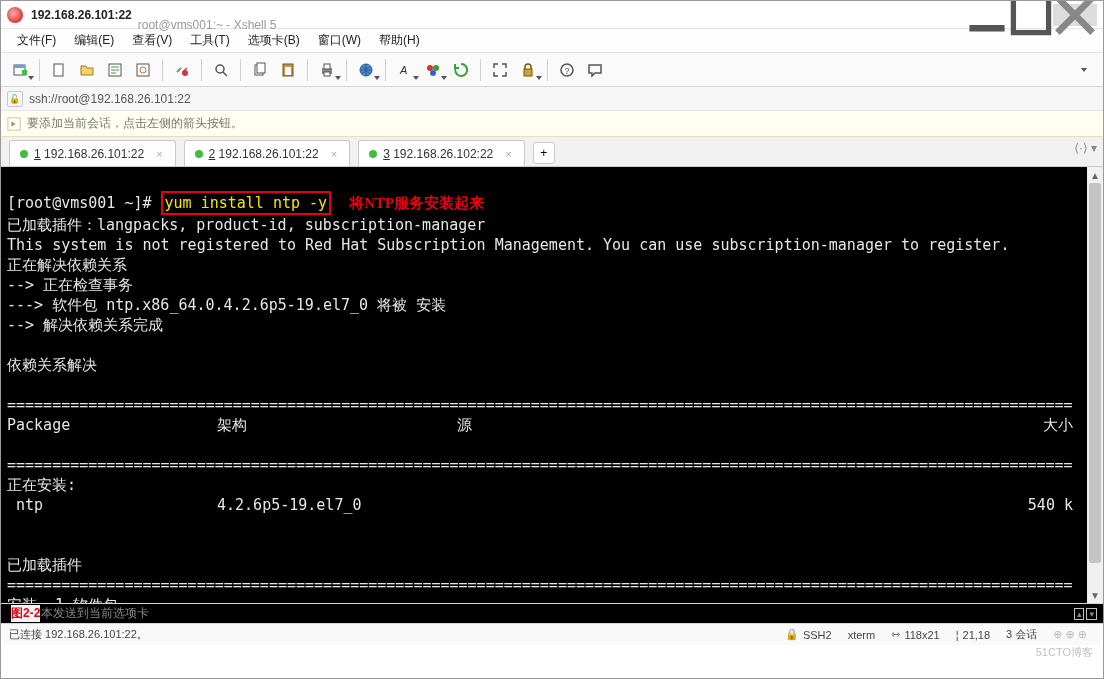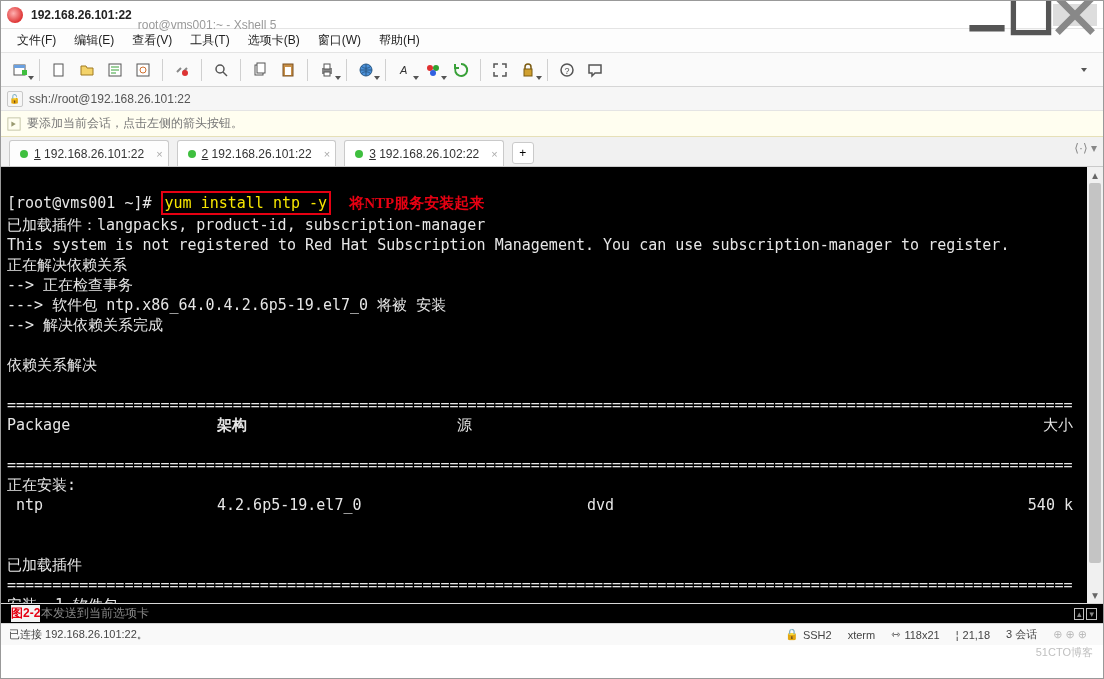--- a/index.html
+++ b/index.html
@@ -16,40 +16,40 @@
   .toolbar { height: 34px; background: #fafafa; border-bottom: 1px solid #d6d6d6; display: flex; align-items: center; padding: 0 6px; gap: 2px; }
   .tbtn { width: 26px; height: 26px; display: flex; align-items: center; justify-content: center; border: 1px solid transparent; border-radius: 3px; color: #555; position: relative; }
   .tbtn svg { width: 16px; height: 16px; }
   .tbtn .dd { position: absolute; right: -2px; bottom: 2px; width: 0; height: 0; border-left: 3px solid transparent; border-right: 3px solid transparent; border-top: 4px solid #555; }
   .tsep { width: 1px; height: 22px; background: #d0d0d0; margin: 0 4px; }
   .addrbar { height: 24px; background: #f6f6f6; border-bottom: 1px solid #e4e4e4; display: flex; align-items: center; padding: 0 6px; color: #555; }
   .addrbar .abtn { width: 16px; height: 16px; border: 1px solid #c8c8c8; border-radius: 2px; margin-right: 6px; display: flex; align-items: center; justify-content: center; font-size: 9px; }
   .hintbar { height: 26px; background: #fffef0; border-bottom: 1px solid #e6e0b8; display: flex; align-items: center; padding: 0 6px; color: #777; }
   .hintbar .arrow-icon { width: 14px; height: 14px; margin-right: 6px; }
   .tabbar { height: 30px; background: #f1f1f1; border-bottom: 1px solid #cacaca; display: flex; align-items: flex-end; padding: 0 0 0 8px; position: relative; }
-  .tab { height: 26px; padding: 0 5px 0 10px; border: 1px solid #cacaca; border-bottom: none; background: #fff; display: flex; align-items: center; gap: 6px; margin-right: 8px; border-radius: 3px 3px 0 0; position: relative; }
+  .tab { height: 26px; padding: 0 12px 0 10px; border: 1px solid #cacaca; border-bottom: none; background: #fff; display: flex; align-items: center; gap: 6px; margin-right: 8px; border-radius: 3px 3px 0 0; position: relative; }
   .tab.active { background: #fdfdfd; }
   .tab .dot { width: 8px; height: 8px; border-radius: 50%; }
   .tab .dot.green { background: #3fbf3f; }
   .tab .label { color: #333; }
   .tab .label .u { text-decoration: underline; }
   .tab .xclose { color: #aaa; margin-left: 6px; font-size: 11px; }
   .addtab { width: 22px; height: 22px; border: 1px solid #cacaca; background: #fff; display: flex; align-items: center; justify-content: center; border-radius: 3px; margin-bottom: 2px; }
   .tabbar .updn { position: absolute; right: 6px; top: 4px; color: #888; display: flex; gap: 4px; }
   .terminal { background: #000; color: #e6e6e6; font-family: "NSimSun", "SimSun", "Consolas", monospace; font-size: 15px; line-height: 20px; padding: 4px 6px; white-space: pre; overflow: hidden; position: relative; height: 436px; }
   .terminal .scrollbar { position: absolute; right: 0; top: 0; width: 16px; height: 100%; background: #f0f0f0; }
   .terminal .scrollbar .thumb { position: absolute; left: 2px; width: 12px; background: #c4c4c4; border-radius: 2px; }
   .terminal .scrollbar .abtn { position: absolute; left: 0; width: 16px; height: 16px; display: flex; align-items: center; justify-content: center; color: #666; }
   .redbox { border: 2px solid #e60012; padding: 0 2px; display: inline-block; text-align: center; }
   .cmd-y { color: #f7e600; }
   .annot { color: #e60012; font-weight: bold; font-family: "Microsoft YaHei"; }
   .divline { }
   .cols { display: flex; }
   .c-pk { width: 210px; }
-  .c-ar { width: 240px; font-weight: bold; }
+  .c-ar { width: 240px; }
   .c-vr { width: 370px; }
   .c-rp { width: 180px; }
   .c-sz { flex: 1; text-align: right; padding-right: 24px; }
   .footer-hint { height: 20px; background: #000000; color: #888; display: flex; align-items: center; padding: 0 6px; border-top: 1px solid #d6d6d6; position: relative; }
   .footer-hint .fig { color: #e60012; font-weight: bold; position: absolute; left: 10px; background: #f3f3f3; }
   .footer-hint .fh2 { position: absolute; right: 6px; display: flex; align-items: center; gap: 2px; }
   .statusbar { height: 22px; background: #f9f9f9; border-top: 1px solid #d6d6d6; display: flex; align-items: center; padding: 0 8px; color: #444; font-size: 11px; }
   .statusbar .sfill { flex: 1; }
   .statusbar .sitem { margin: 0 8px; display: flex; align-items: center; gap: 4px; }
   .watermark { position: absolute; right: 10px; bottom: 18px; color: #b0b0b0; font-size: 11px; opacity: .8; }
@@ -258,21 +258,21 @@
 --&gt; 正在检查事务
 ---&gt; 软件包 ntp.x86_64.0.4.2.6p5-19.el7_0 将被 安装
 --&gt; 解决依赖关系完成
 
 依赖关系解决
 </span>
 <span class="divline">======================================================================================================================</span>
 <div class="cols"><span class="c-pk">Package</span><span class="c-ar">架构</span><span class="c-rp">源</span><span class="c-sz">大小</span></div>
 <span class="divline">======================================================================================================================</span>
 <span>正在安装:</span>
-<div class="cols"><span class="c-pk"> <span>ntp</span></span><span class="c-vr">4.2.6p5-19.el7_0</span><span class="c-rp">dvd</span><span class="c-sz">540 k</span></div>
+<div class="cols"><span class="c-pk"> <span>ntp</span></span><span class="c-vr">4.2.6p5-19.el7_0</span><span class="c-sz">540 k</span></div>
 
 <span>已加载插件</span>
 <span class="divline">======================================================================================================================</span>
 <span>安装  1 软件包</span>
 
 
 
   <div class="scrollbar">
     <div class="abtn" style="top:0">▴</div>
     <div class="thumb" style="top:16px;height:380px"></div>

